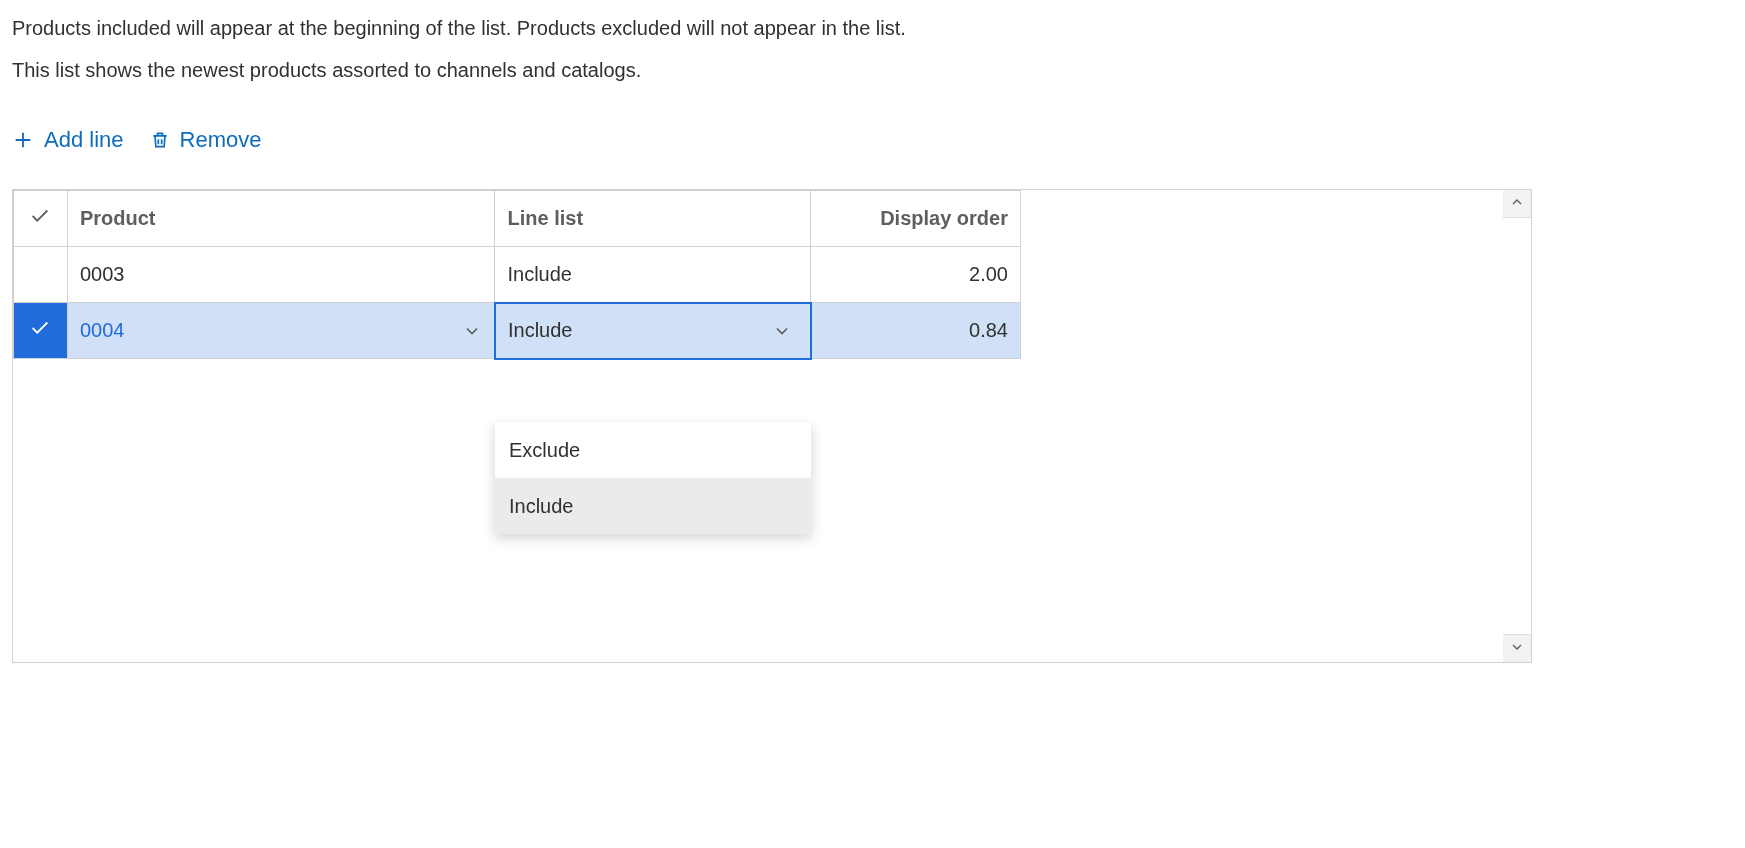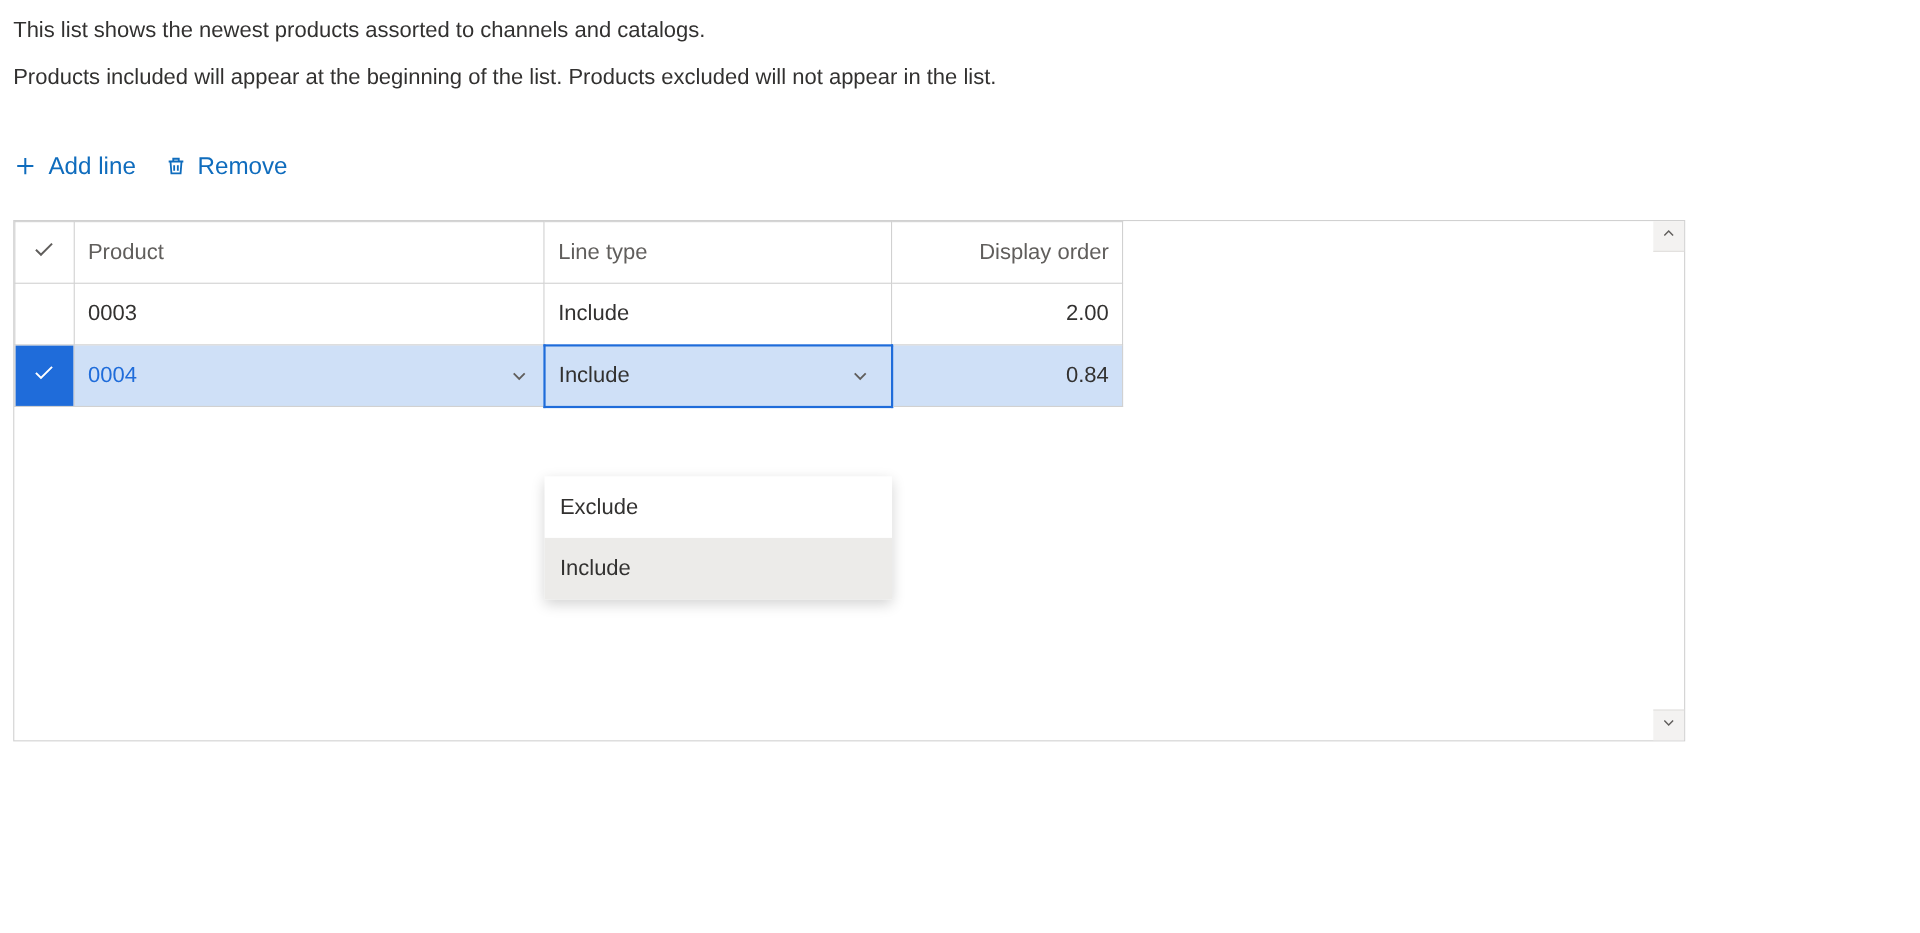--- a/index.html
+++ b/index.html
@@ -22,21 +22,21 @@
     color: #1b1a19;
     margin: 0 0 28px 0;
   }
   .description {
     font-size: 20px;
     color: #323130;
     margin: 0 0 14px 0;
     line-height: 1.4;
   }
   .toolbar {
-    margin-top: 54px;
+    margin-top: 43px;
     display: flex;
     gap: 26px;
     align-items: center;
     margin-bottom: 36px;
   }
   .tb-btn {
     display: inline-flex;
     align-items: center;
     gap: 10px;
     color: #0f6cbd;
@@ -73,21 +73,21 @@
   table.grid th, table.grid td {
     border: 1px solid #d1d1d1;
     text-align: left;
     padding: 0;
     height: 56px;
     font-size: 20px;
     font-weight: 400;
   }
   table.grid th {
     color: #605e5c;
-    font-weight: 400;
+    font-weight: 700;
     background: #fff;
   }
   .col-check { width: 54px; }
   .col-product { width: 428px; }
   .col-linetype { width: 316px; }
   .col-order { width: 210px; }
   .cell-pad { padding: 0 12px; display:flex; align-items:center; height:100%; width:100%; }
   .cell-right { justify-content: flex-end; }
 
   th .check-header {
@@ -136,22 +136,22 @@
   }
   .dropdown-item.hover { background: #ecebe9; }
 
   svg { fill: none; stroke-width: 2; }
 </style>
 </head>
 <body>
 
 <div class="page">
 
+  <p class="description">Products included will appear at the beginning of the list. Products excluded will not appear in the list.</p>
   <p class="description">This list shows the newest products assorted to channels and catalogs.</p>
-  <p class="description">Products included will appear at the beginning of the list. Products excluded will not appear in the list.</p>
 
   <div class="toolbar">
     <div class="tb-btn">
       <span class="icon">
         <svg width="22" height="22" viewBox="0 0 24 24">
             <path d="M12 4v16M4 12h16"></path>
           </svg>
       </span>
       <span>Add line</span>
     </div>
@@ -175,21 +175,21 @@
                 <svg width="22" height="22" viewBox="0 0 24 24" stroke="#605e5c">
                     <path d="M4 12l5 5L20 6"></path>
                   </svg>
               </span>
             </div>
           </th>
           <th class="col-product">
             <div class="cell-pad">Product</div>
           </th>
           <th class="col-linetype">
-            <div class="cell-pad">Line type</div>
+            <div class="cell-pad">Line list</div>
           </th>
           <th class="col-order">
             <div class="cell-pad cell-right">Display order</div>
           </th>
         </tr>
       </thead>
       <tbody id="grid-body">
           <tr>
             <td class="col-check check-cell">
               <div class="cell-pad"></div>

